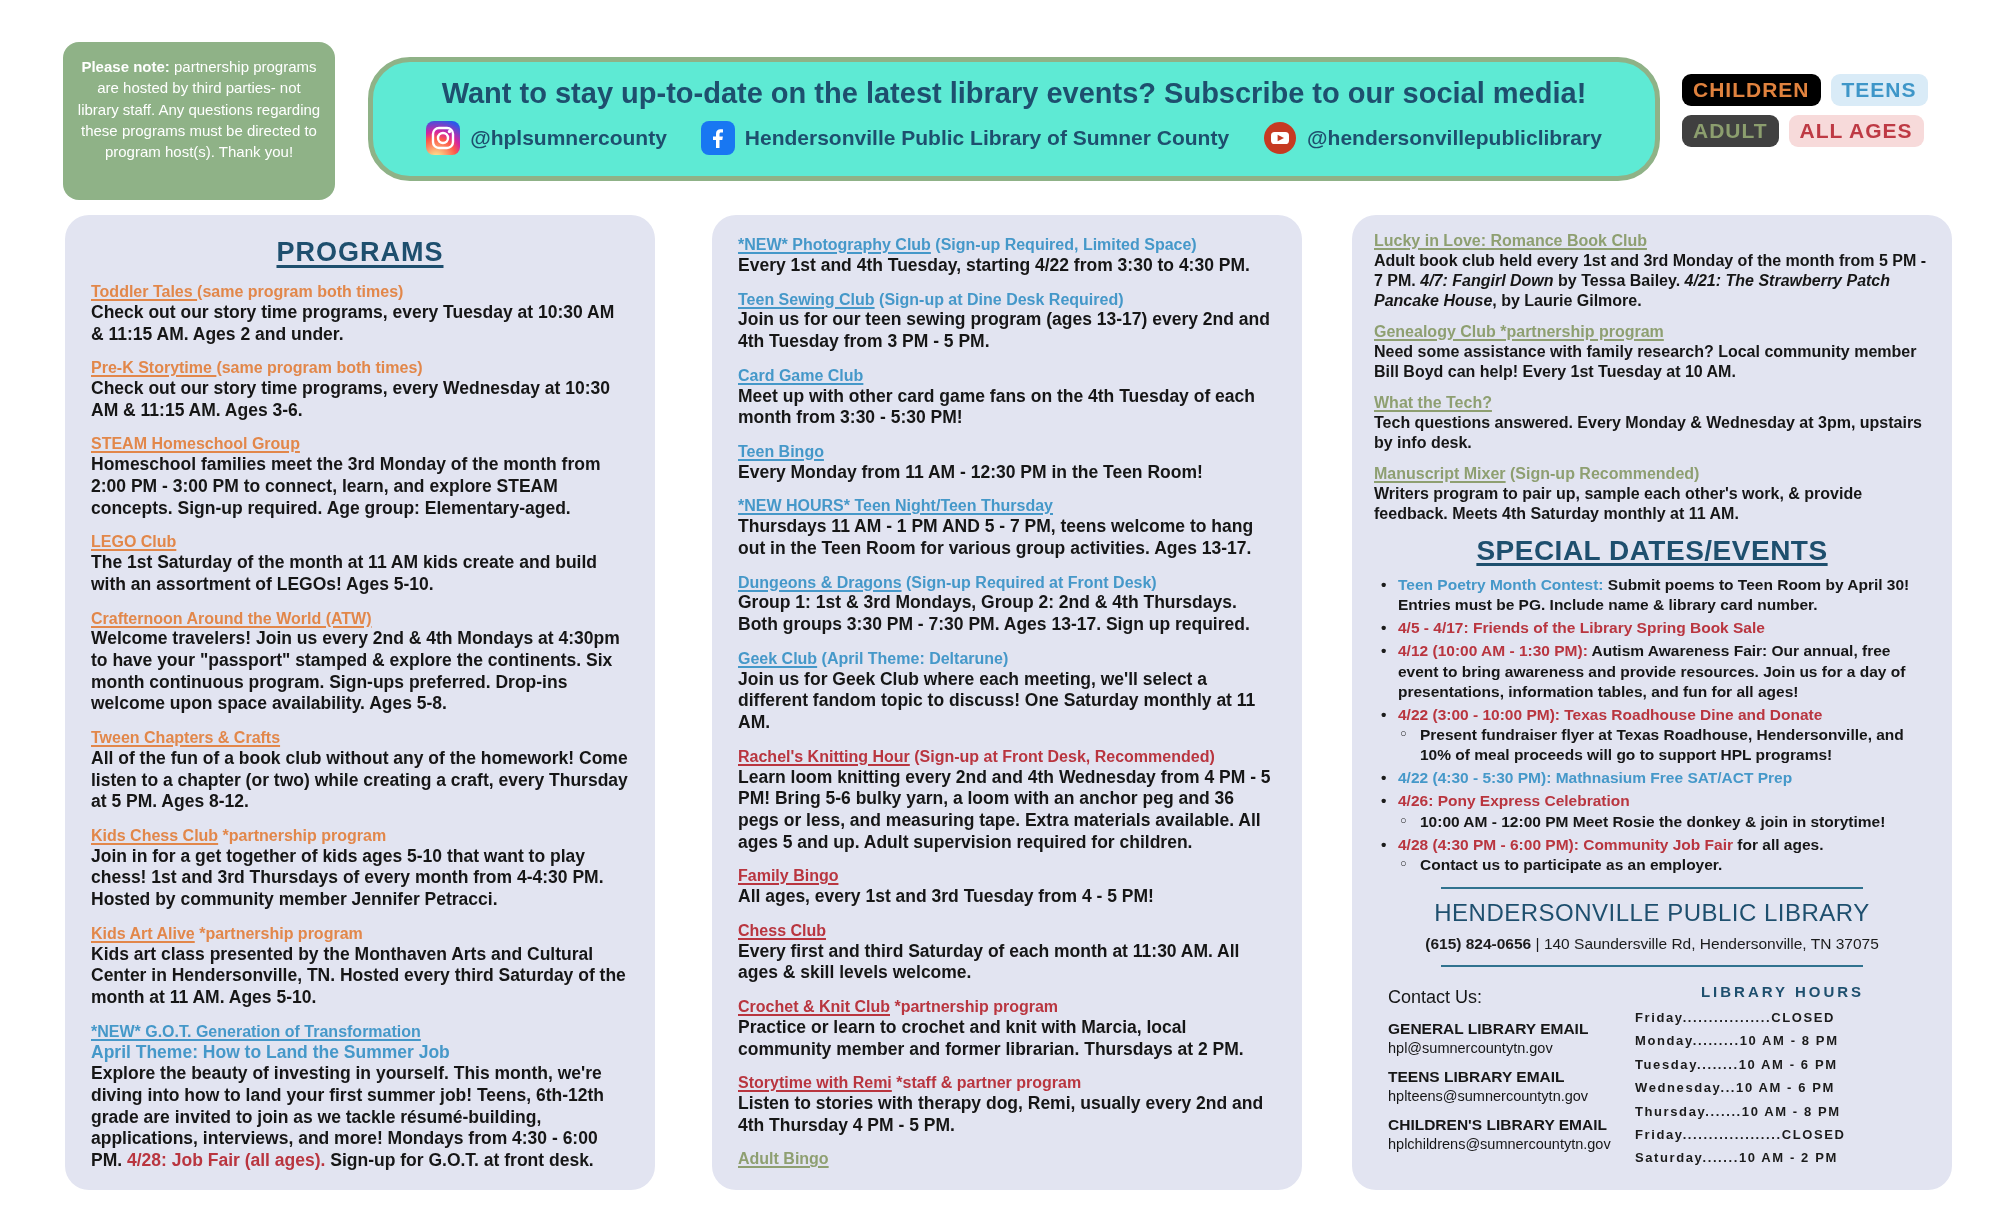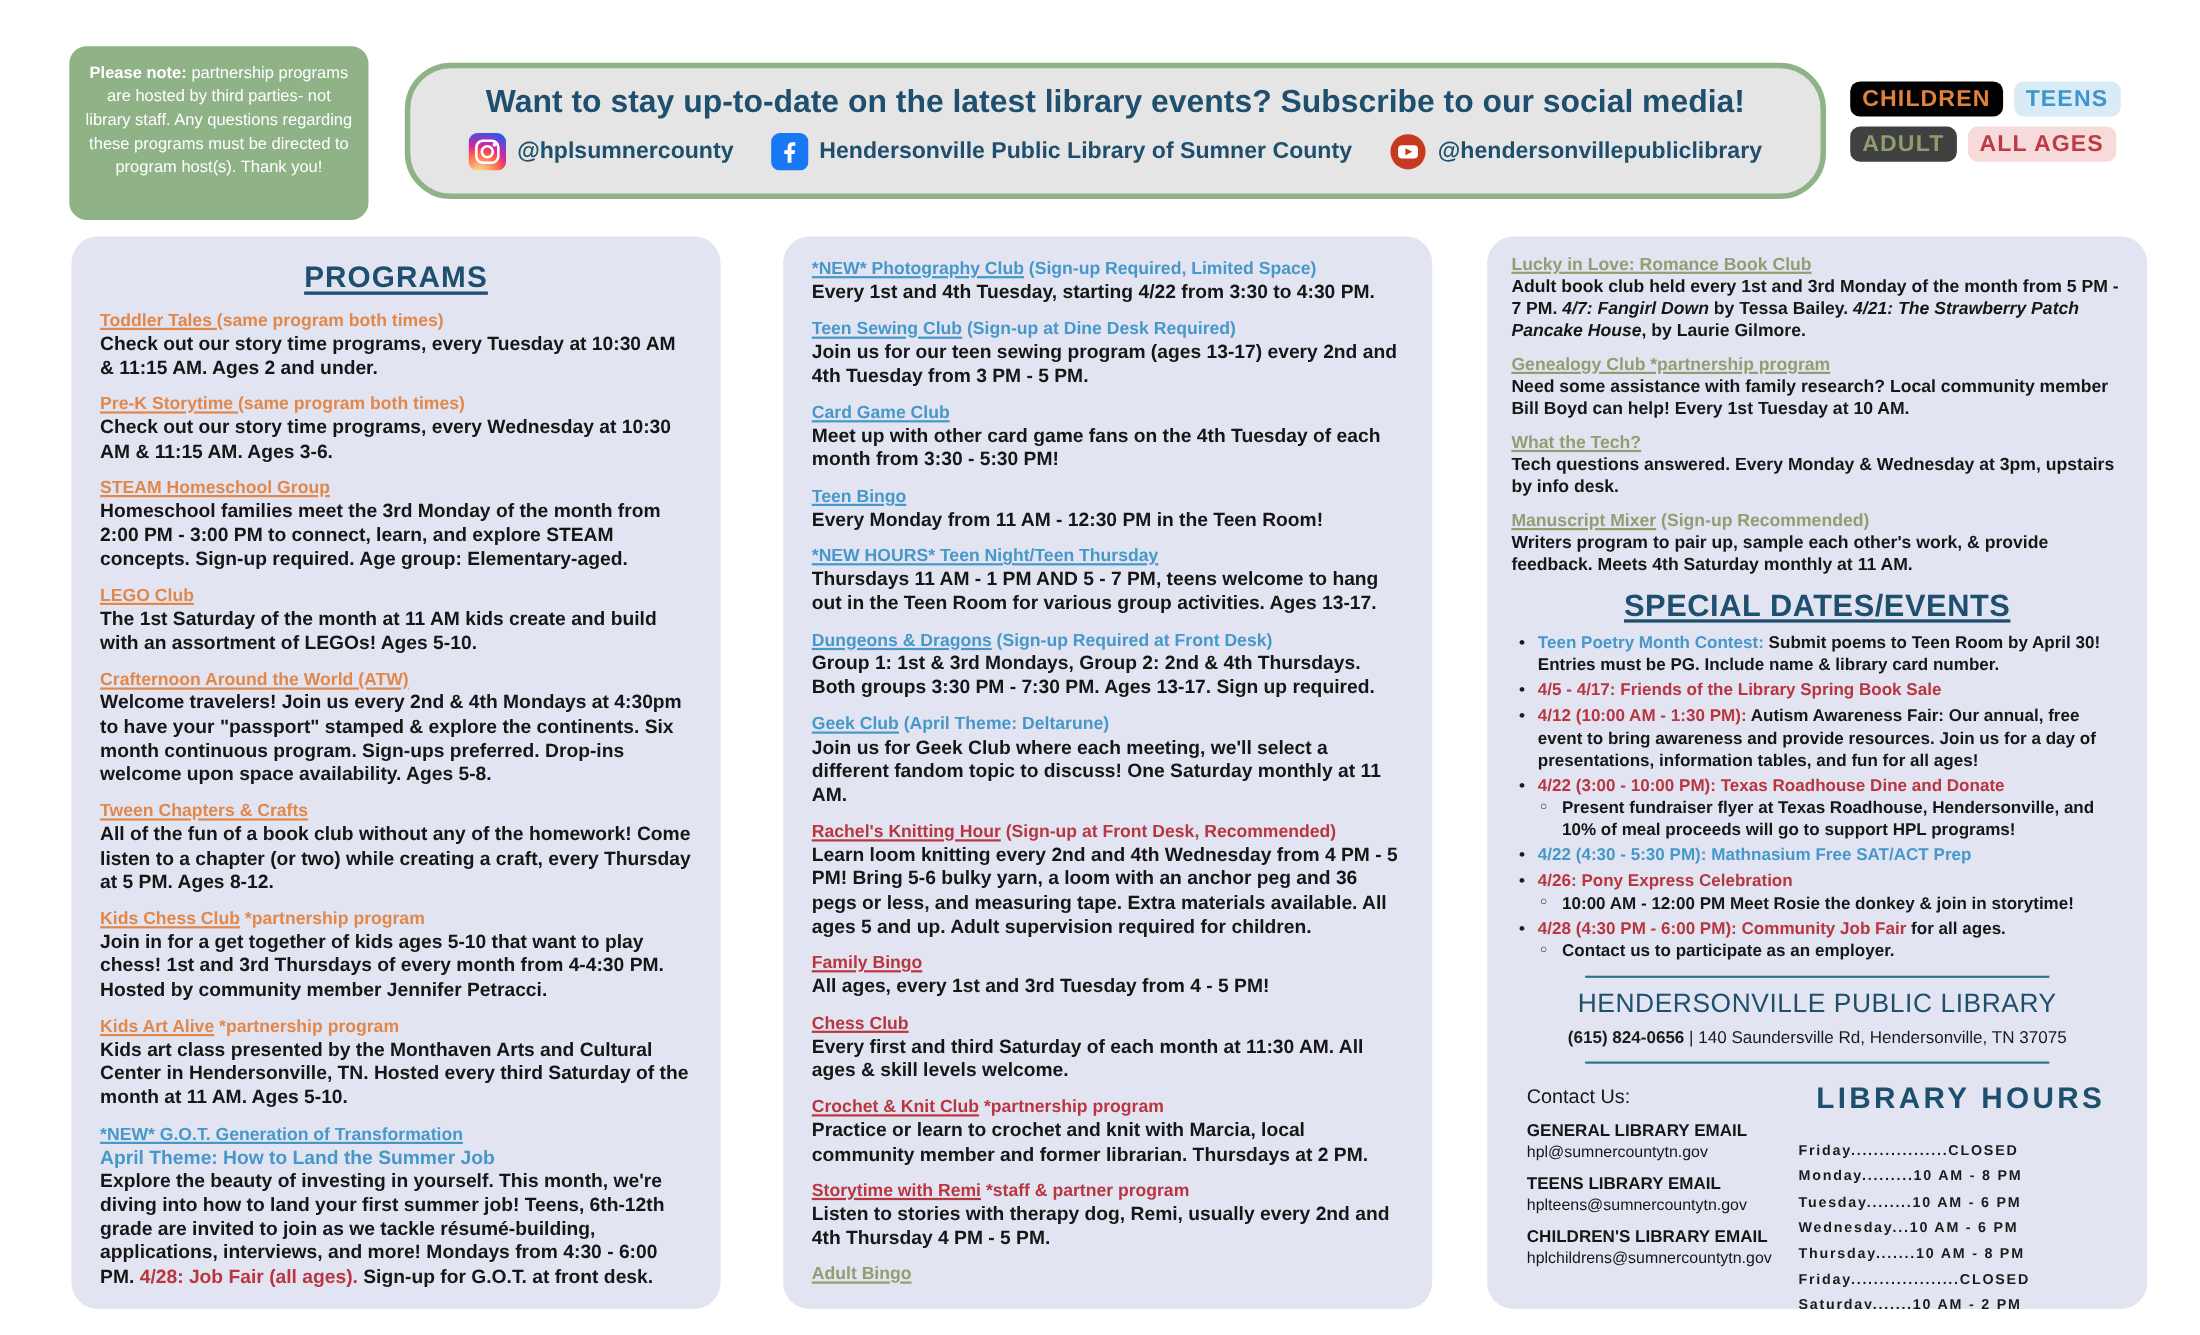--- a/index.html
+++ b/index.html
@@ -9,21 +9,21 @@
   }
   
   .note{
     position:absolute;left:63px;top:42px;width:272px;height:158px;box-sizing:border-box;
     background:#8fb287;border-radius:16px;color:#fff;text-align:center;
     font-size:15px;line-height:1.42;padding:14px 14px;font-weight:400;
   }
   .note b{font-weight:700;}
   .banner{
     position:absolute;left:368px;top:57px;width:1292px;height:124px;box-sizing:border-box;
-    background:#e5e5e5;border:5px solid #8fb287;border-radius:42px;text-align:center;
+    background:#5eead4;border:5px solid #8fb287;border-radius:42px;text-align:center;
   }
   .banner-headline{margin-top:15px;font-size:29px;font-weight:700;color:#1e4f6e;}
   .social-row{display:flex;justify-content:center;align-items:center;gap:34px;margin-top:11px;}
   .social{display:flex;align-items:center;gap:10px;font-size:21px;font-weight:700;color:#1e4f6e;}
   .sicon{display:inline-flex;width:34px;height:34px;}
   .tags{
     position:absolute;left:1682px;top:74px;width:268px;
     display:flex;flex-wrap:wrap;gap:9px 10px;
   }
   .tag{padding:4px 11px;border-radius:9px;font-size:21px;font-weight:700;letter-spacing:1px;white-space:nowrap;}
@@ -71,21 +71,21 @@
   .lib-name{text-align:center;color:#1e4f6e;font-size:24px;font-weight:400;letter-spacing:0.5px;margin:2px 0 8px;}
   .lib-line{text-align:center;font-size:15.5px;color:#1b1b1b;font-weight:400;}
   .lib-line .phone{font-weight:700;}
   .lib-bottom{display:flex;margin-top:8px;gap:10px;}
   .contact-col{flex:1;padding-left:14px;}
   .contact-heading{font-size:18px;font-weight:400;margin:10px 0 12px;}
   .contact-item{margin-bottom:12px;}
   .contact-label{font-size:15.5px;font-weight:700;}
   .contact-email{font-size:14.5px;font-weight:400;margin-top:2px;}
   .hours-col{width:295px;}
-  .hours-heading{color:#1e4f6e;font-size:27px;font-weight:700;letter-spacing:3px;text-align:center;margin:6px 0 20px;}
+  .hours-heading{color:#1e4f6e;font-size:15px;font-weight:700;letter-spacing:3px;text-align:center;margin:6px 0 6px;}
   .hours-row{font-size:13px;font-weight:700;letter-spacing:1.6px;line-height:1.8;white-space:pre;color:#1b1b1b;}
 </style>
 </head>
 <body>
 
 <div class="note">
   <b>Please note:</b><span> partnership programs are hosted by third parties- not library staff. Any questions regarding these programs must be directed to program host(s). Thank you!</span>
 </div>
 
 <div class="banner">

